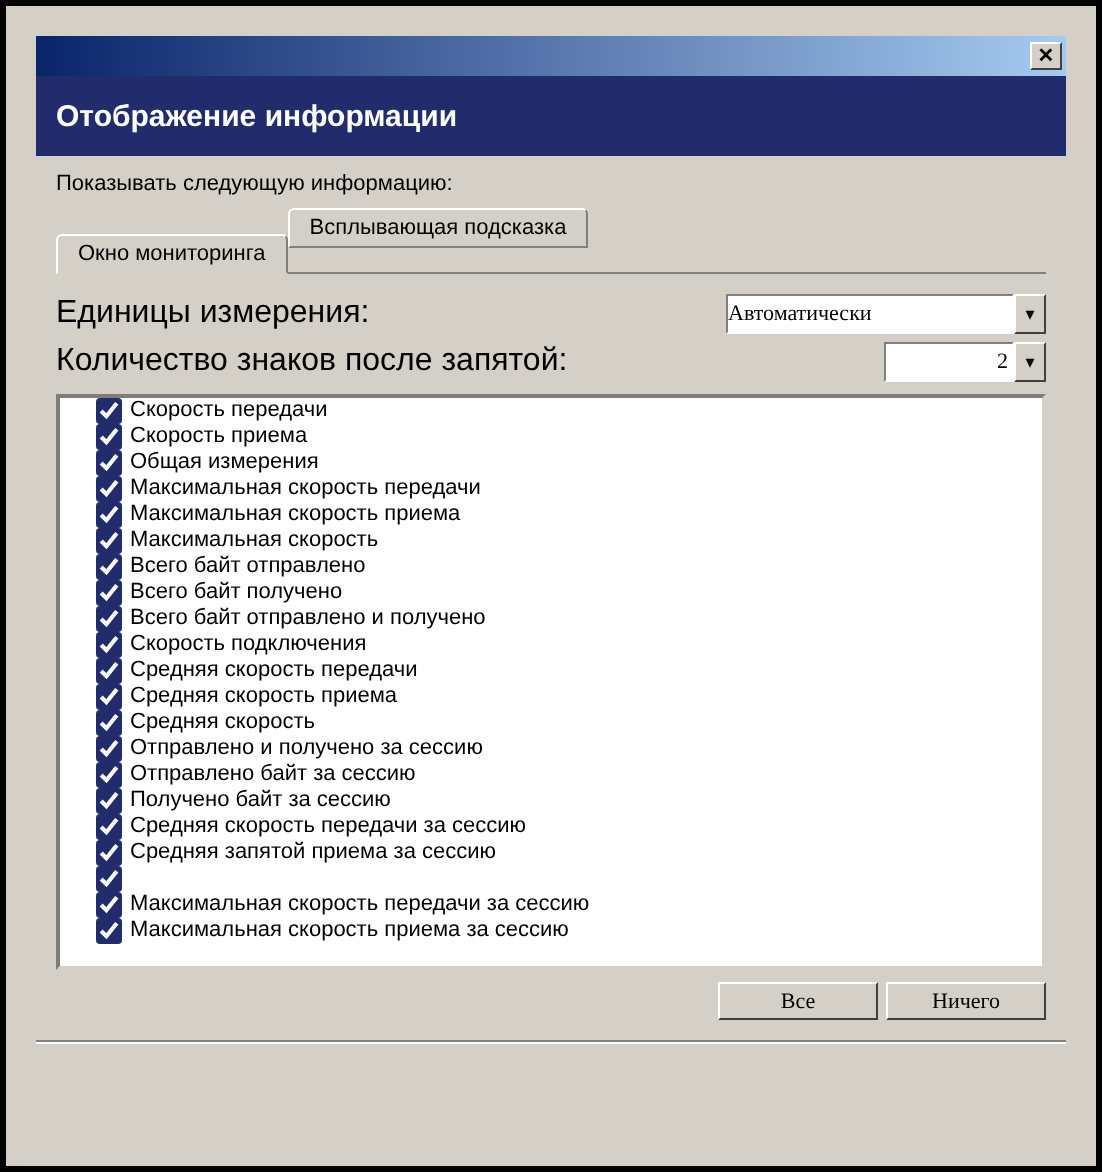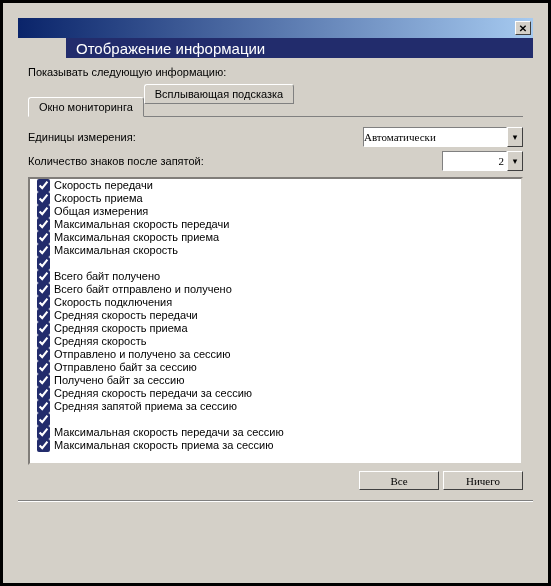--- a/index.html
+++ b/index.html
@@ -1,40 +1,40 @@
 <!DOCTYPE html>
 <html><head>
 <meta charset="utf-8">
 <style>
 * { box-sizing: border-box; margin: 0; padding: 0; }
 body { font-family: Tahoma, sans-serif; font-size: 11px; background: #fff; width: 551px; height: 586px; overflow: hidden; }
 .outer { border: 3px solid #000; width: 551px; height: 586px; background: #d4d0c8; padding: 15px 15px 0 15px; }
 .window { width: 100%; height: 100%; background: #d4d0c8; }
 .titlebar { background: linear-gradient(to right, #0a246a, #a6caf0); height: 20px; display: flex; align-items: center; justify-content: flex-end; padding: 0 2px; }
 .close-btn { width: 16px; height: 14px; background: #d4d0c8; border: 1px solid; border-color: #fff #404040 #404040 #fff; display: flex; align-items: center; justify-content: center; font-family: Arial; font-size: 10px; font-weight: bold; cursor: pointer; }
-.header-band { background: #222c6c; color: #fff; height: 20px; display: flex; align-items: center; padding: 0 10px; font-size: 15px; font-weight: normal; margin-left: 48px; }
+.header-band { background: #222c6c; color: #fff; height: 40px; display: flex; align-items: center; padding: 0 10px; font-size: 15px; font-weight: bold; }
 .content { padding: 8px 10px 4px 10px; }
 .prompt { font-size: 11px; margin-bottom: 6px; color: #000; }
 .tabs { border-bottom: 1px solid #808080; display: flex; align-items: flex-end; margin-bottom: 10px; }
 .tab { padding: 3px 10px; background: #d4d0c8; border: 1px solid; border-color: #fff #808080 #d4d0c8 #fff; border-radius: 3px 3px 0 0; font-size: 11px; cursor: pointer; position: relative; bottom: -1px; }
 .tab.inactive { border-bottom: 1px solid #808080; background: #d4d0c8; bottom: 12px; margin-top: 12px; }
 .row { display: flex; justify-content: space-between; align-items: center; margin: 4px 0; }
-.row label { font-size: 11px; }
+.row label { font-size: 16px; }
 .select-wrap { display: flex; align-items: center; }
 select, .sel { background: #fff; border: 1px solid; border-color: #808080 #fff #fff #808080; font-size: 11px; height: 20px; font-family: Tahoma; }
 .sel-units { width: 144px; }
 .sel-dec { width: 65px; text-align: right; padding-right: 2px; }
 .dropbtn { width: 16px; height: 20px; background: #d4d0c8; border: 1px solid; border-color: #fff #404040 #404040 #fff; display: flex; align-items: center; justify-content: center; cursor: pointer; }
 .dropbtn::after { content: "▾"; font-size: 9px; }
 .listbox { background: #fff; border: 2px inset #d4d0c8; height: 288px; overflow-y: scroll; margin-top: 6px; }
 .listbox::-webkit-scrollbar { width: 16px; }
 .listbox::-webkit-scrollbar-track { background: #d4d0c8; }
 .listbox::-webkit-scrollbar-thumb { background: #d4d0c8; border: 1px solid; border-color: #fff #404040 #404040 #fff; }
 .listbox::-webkit-scrollbar-button { background: #d4d0c8; border: 1px solid; border-color: #fff #404040 #404040 #fff; height: 16px; display: block; }
-.li { display: flex; align-items: center; padding: 0 7px; height: 13px; line-height: 13px; }
+.li { display: flex; align-items: center; padding: 0 18px; height: 13px; line-height: 13px; }
 .li input[type=checkbox] { width: 13px; height: 13px; margin-right: 4px; accent-color: #222c6c; }
 .li label { font-size: 11px; white-space: nowrap; }
 .btnrow { display: flex; justify-content: flex-end; gap: 4px; margin-top: 6px; }
 .btnrow2 { display: flex; justify-content: flex-end; gap: 6px; padding: 8px 10px 10px 10px; border-top: 1px solid #fff; }
 .btn { min-width: 80px; height: 19px; background: #d4d0c8; border: 1px solid; border-color: #fff #404040 #404040 #fff; font-size: 11px; font-family: Tahoma; cursor: pointer; padding: 0 8px; }
 .divider { height: 2px; border-top: 1px solid #808080; border-bottom: 1px solid #fff; margin-top: 6px; }
 </style>
 </head>
 <body>
 
@@ -86,20 +86,21 @@
           <div class="li">
             <input type="checkbox" checked="" style="">
             <label>Максимальная скорость приема</label>
           </div>
           <div class="li">
             <input type="checkbox" checked="" style="">
             <label>Максимальная скорость</label>
           </div>
           <div class="li">
             <input type="checkbox" checked="" style="">
+            <label>Всего байт отправлено</label>
           </div>
           <div class="li">
             <input type="checkbox" checked="" style="">
             <label>Всего байт получено</label>
           </div>
           <div class="li">
             <input type="checkbox" checked="" style="">
             <label>Всего байт отправлено и получено</label>
           </div>
           <div class="li">

